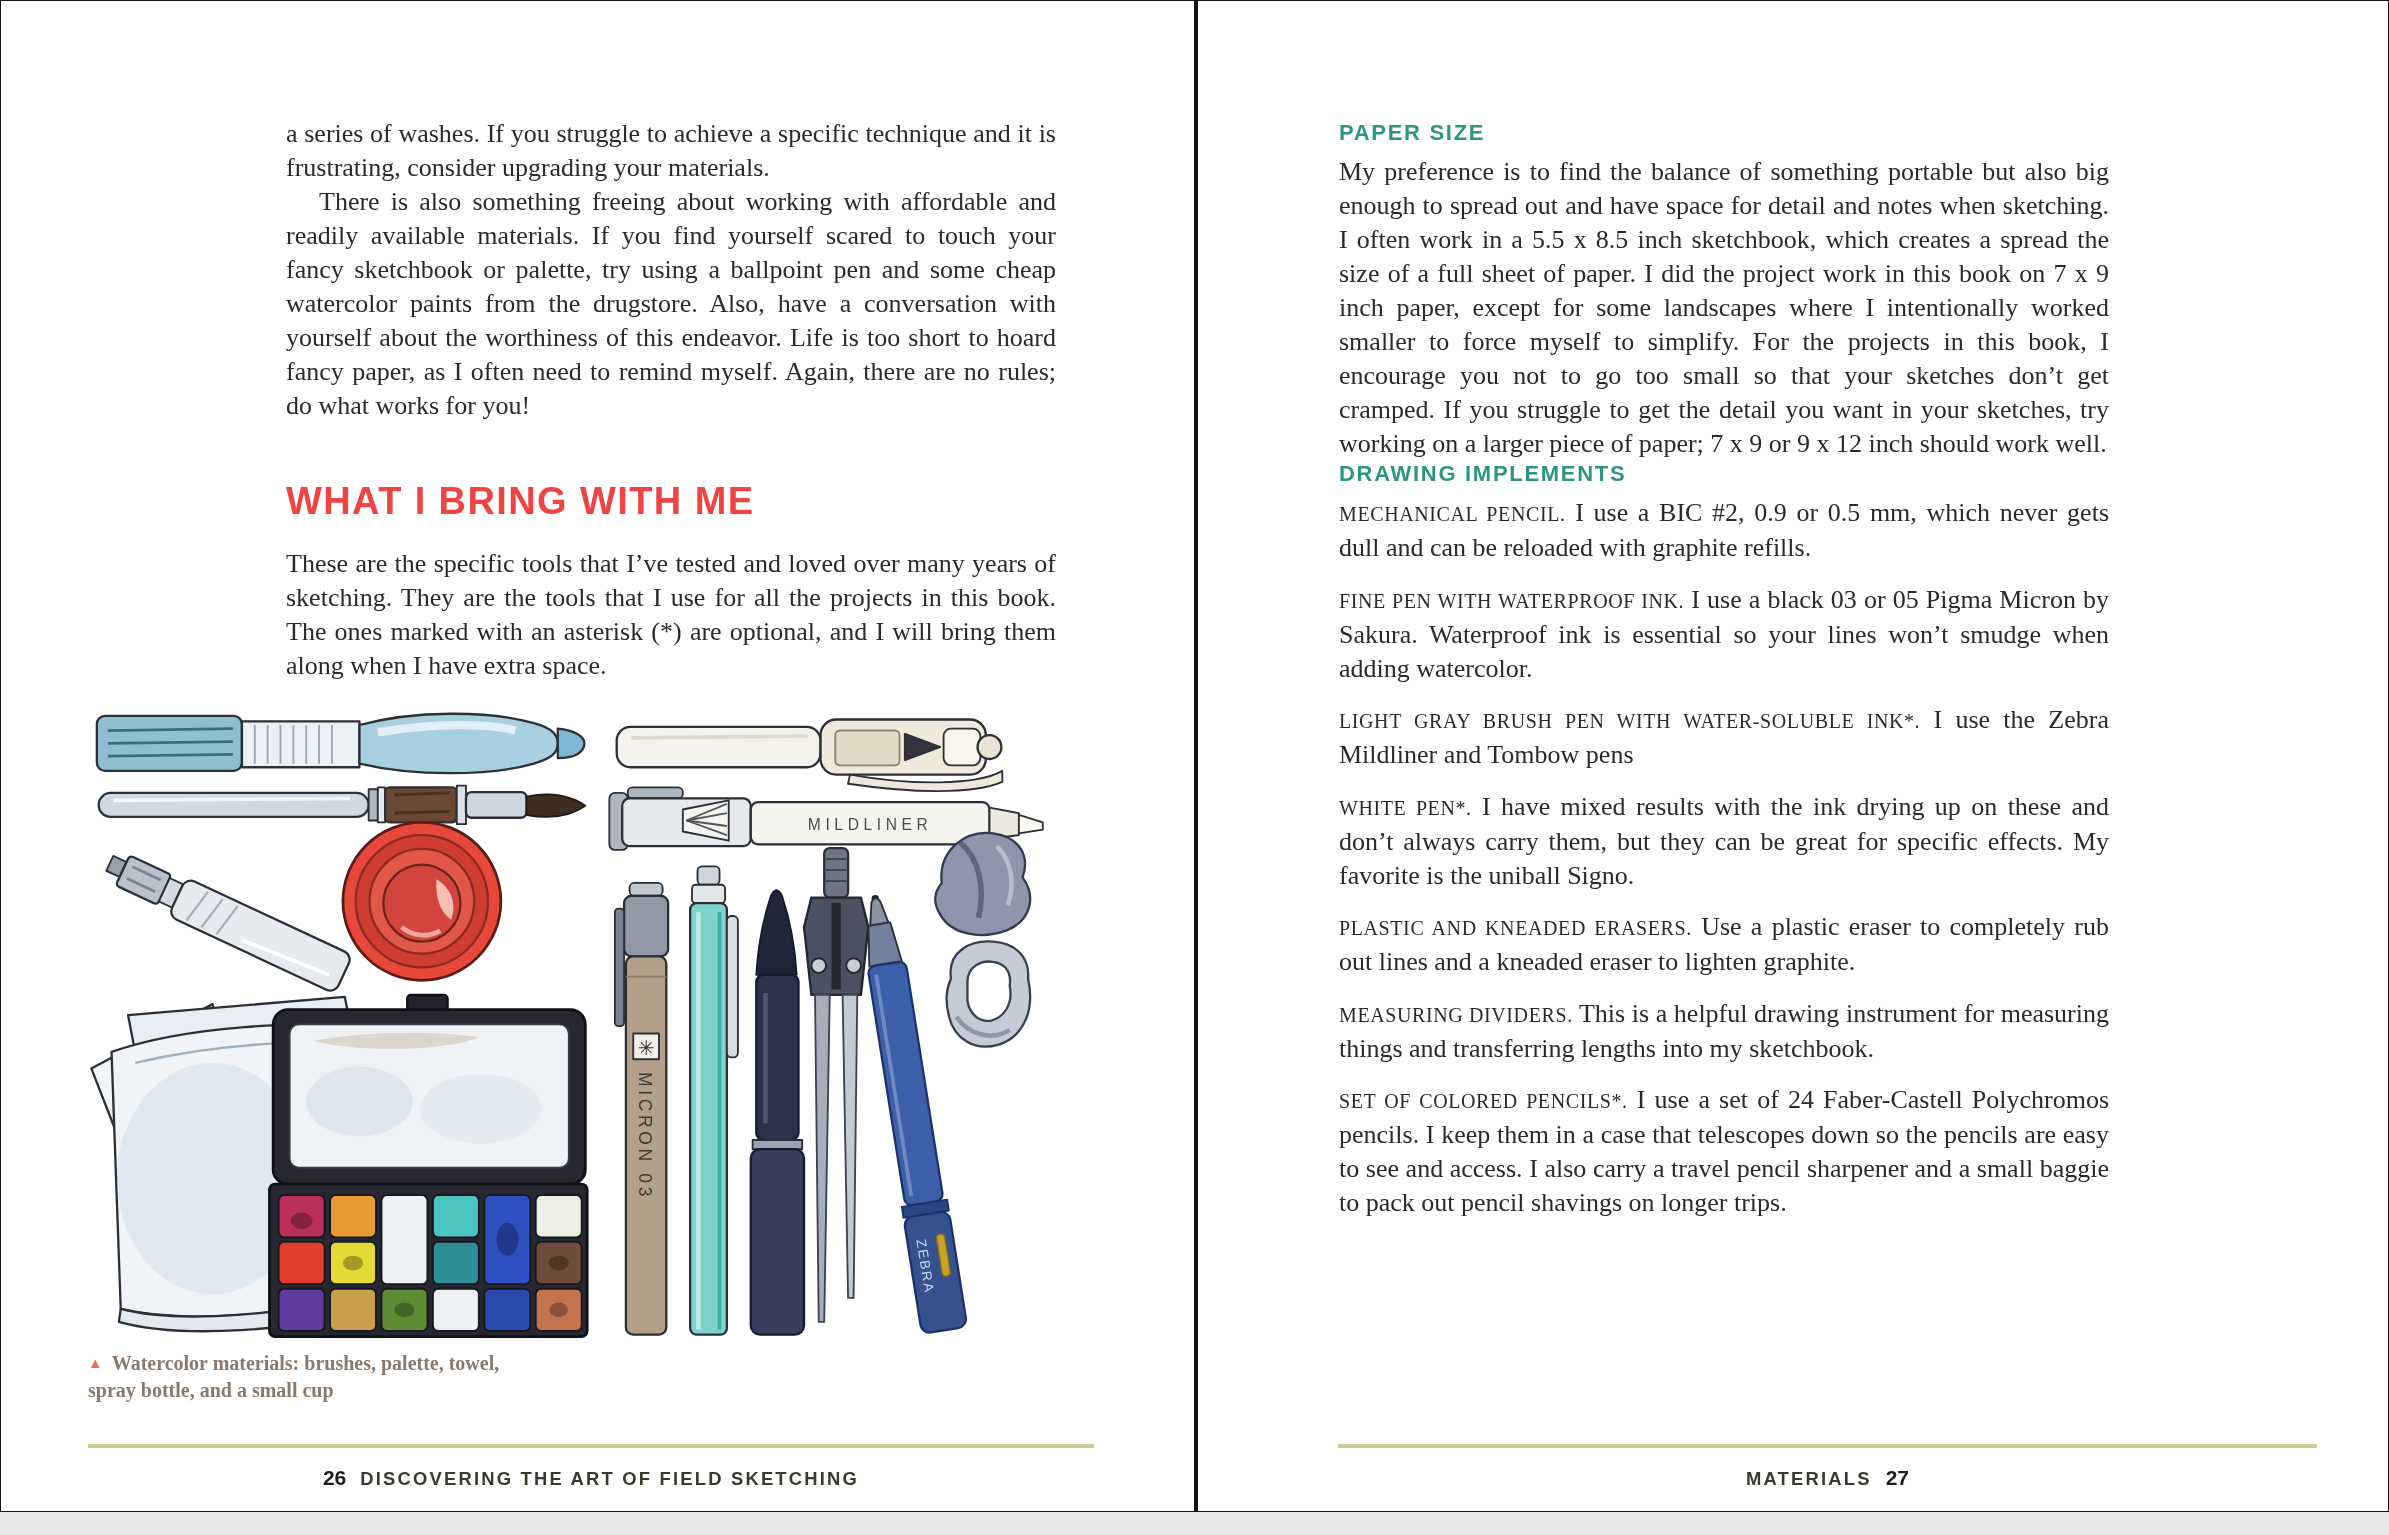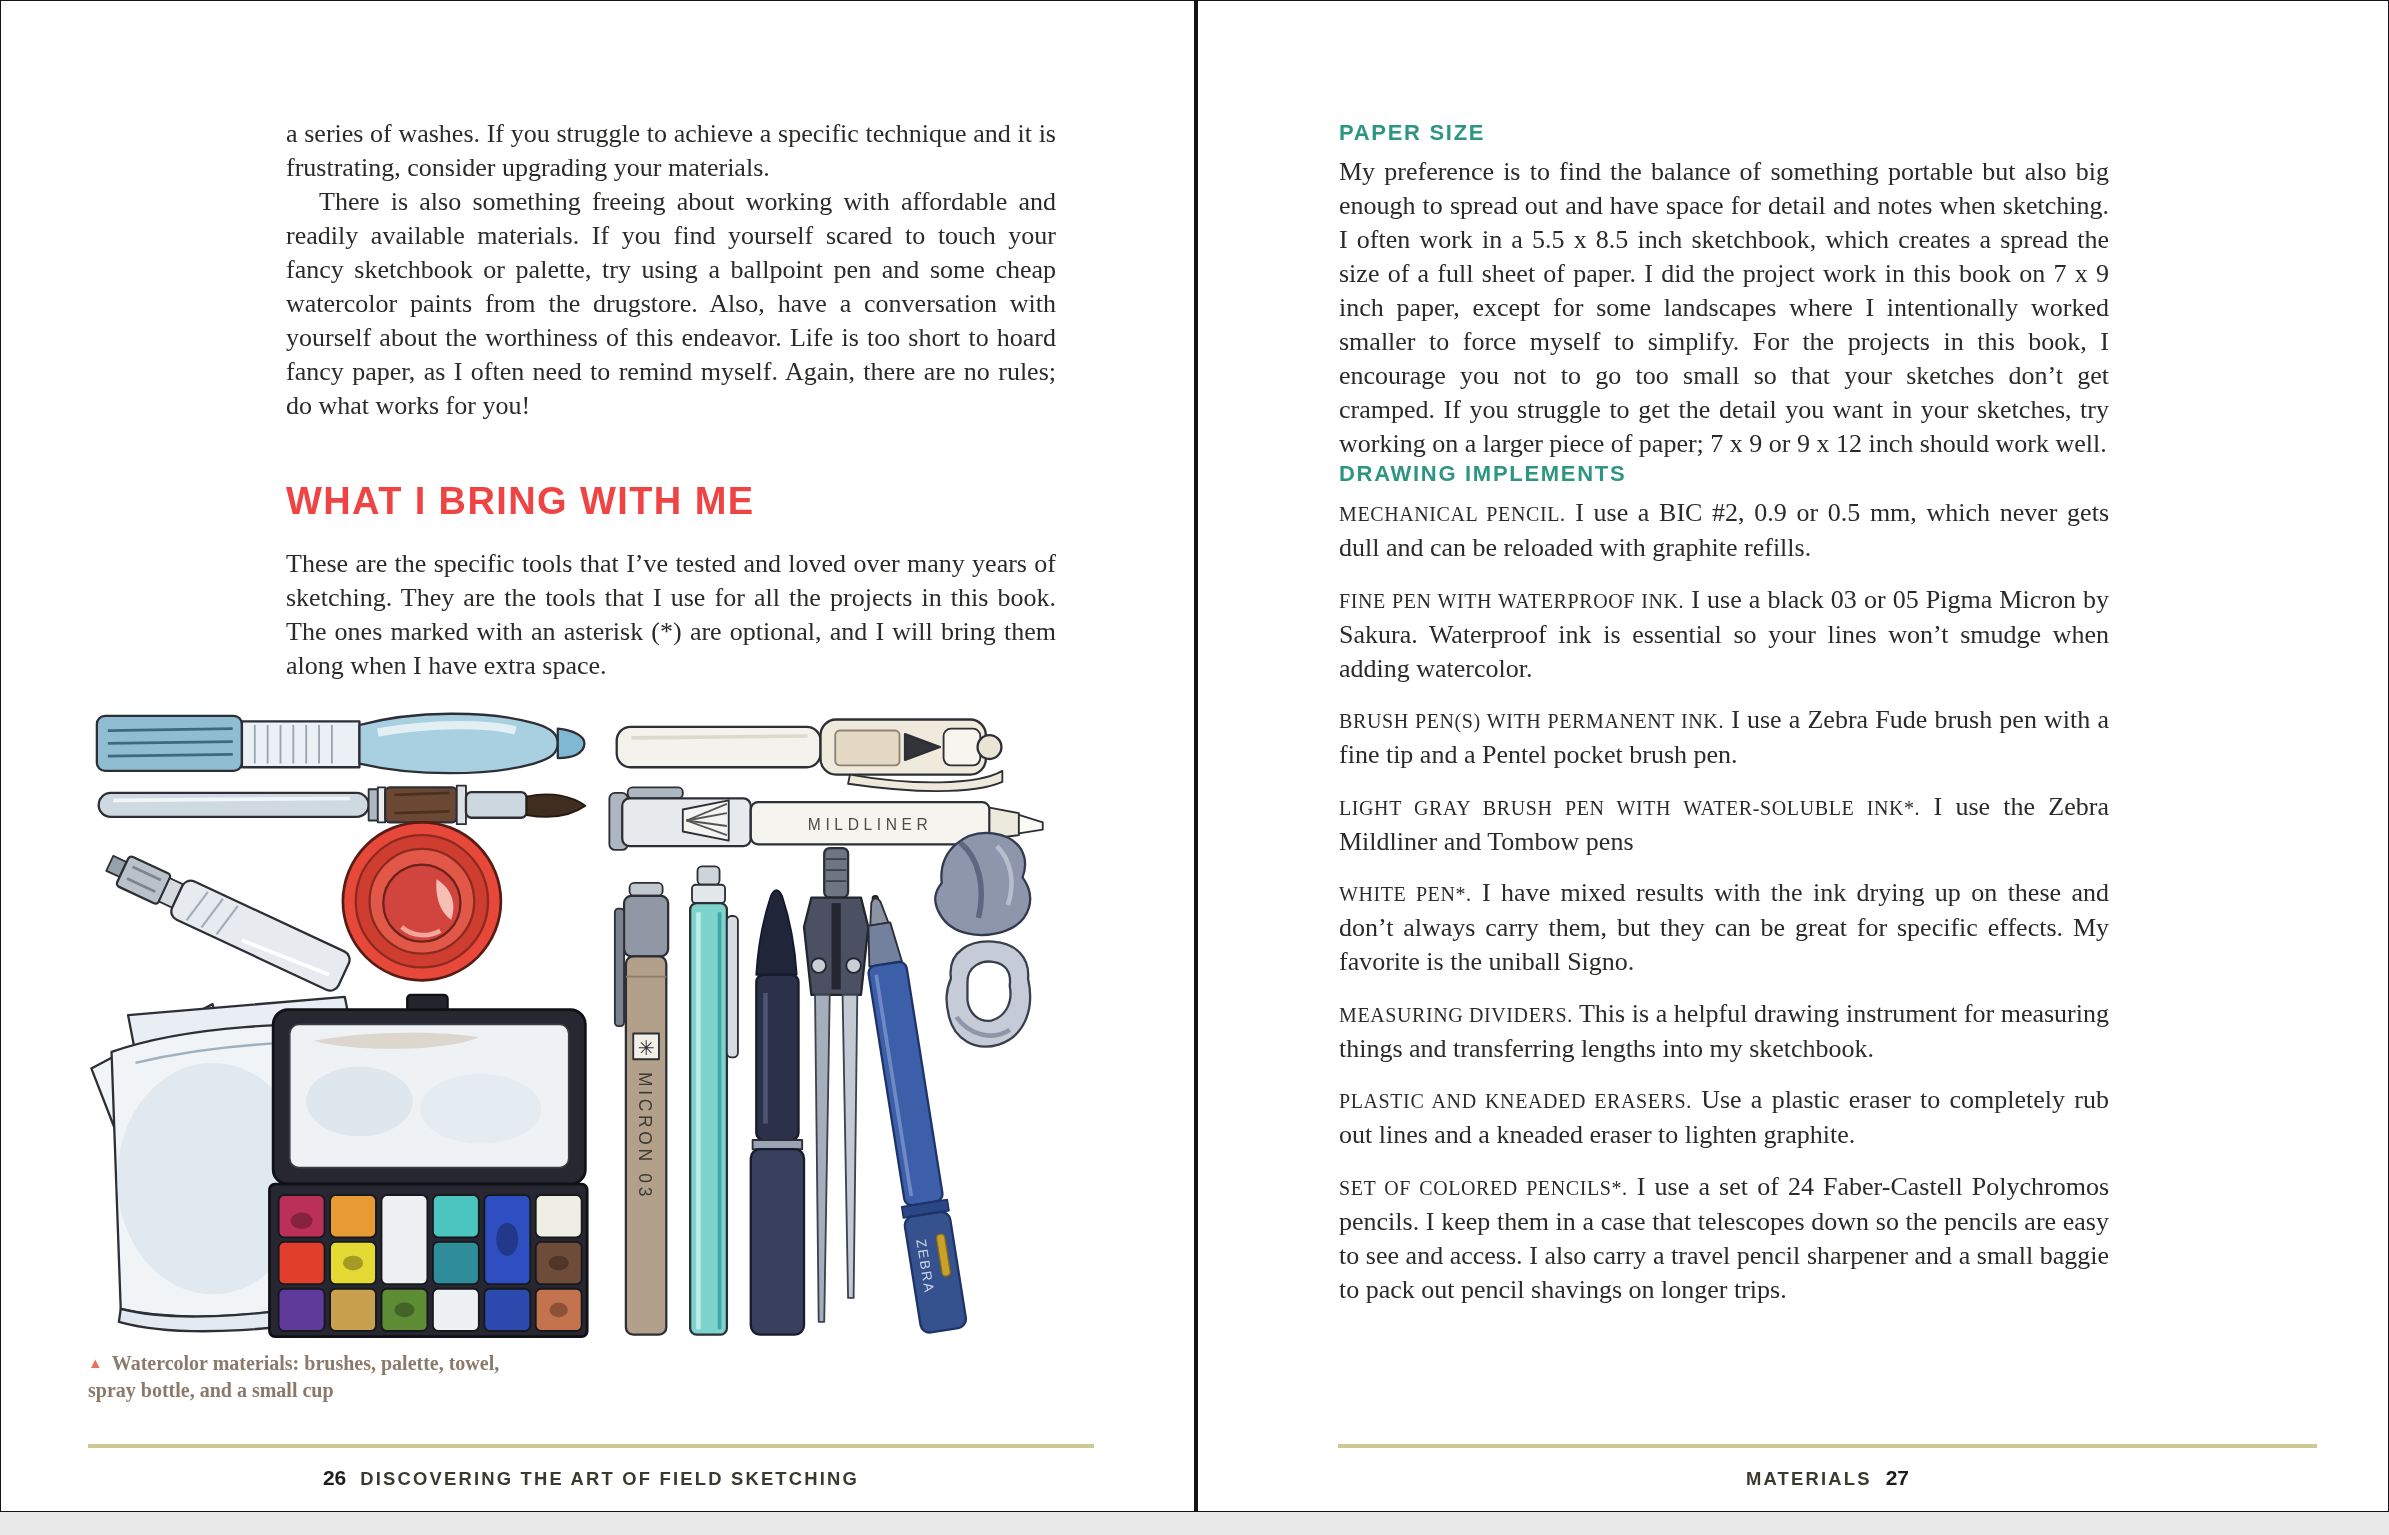--- a/index.html
+++ b/index.html
@@ -274,25 +274,24 @@
 
   <div class="page page-right">
     <div class="textcol tc-right">
       <h3 class="teal">PAPER SIZE</h3>
       <p class="body">My preference is to find the balance of something portable but also big enough to spread out and have space for detail and notes when sketching. I often work in a 5.5 x 8.5 inch sketchbook, which creates a spread the size of a full sheet of paper. I did the project work in this book on 7 x 9 inch paper, except for some landscapes where I intentionally worked smaller to force myself to simplify. For the projects in this book, I encourage you not to go too small so that your sketches don’t get cramped. If you struggle to get the detail you want in your sketches, try working on a larger piece of paper; 7 x 9 or 9 x 12 inch should work well.</p>
 
       <h3 class="teal di-head">DRAWING IMPLEMENTS</h3>
 
       <p class="item"><span class="lead">MECHANICAL PENCIL.</span><span> I use a BIC #2, 0.9 or 0.5 mm, which never gets dull and can be reloaded with graphite refills.</span></p>
       <p class="item"><span class="lead">FINE PEN WITH WATERPROOF INK.</span><span> I use a black 03 or 05 Pigma Micron by Sakura. Waterproof ink is essential so your lines won’t smudge when adding watercolor.</span></p>
-      <p class="item"><span class="lead">BRUSH PEN(S) WITH PERMANENT INK.</span><span> I use a Zebra Fude brush pen with a fine tip and a Pentel pocket brush pen.</span></p>
       <p class="item"><span class="lead">LIGHT GRAY BRUSH PEN WITH WATER-SOLUBLE INK*.</span><span> I use the Zebra Mildliner and Tombow pens</span></p>
       <p class="item"><span class="lead">WHITE PEN*.</span><span> I have mixed results with the ink drying up on these and don’t always carry them, but they can be great for specific effects. My favorite is the uniball Signo.</span></p>
+      <p class="item"><span class="lead">PLASTIC AND KNEADED ERASERS.</span><span> Use a plastic eraser to completely rub out lines and a kneaded eraser to lighten graphite.</span></p>
       <p class="item"><span class="lead">MEASURING DIVIDERS.</span><span> This is a helpful drawing instrument for measuring things and transferring lengths into my sketchbook.</span></p>
-      <p class="item"><span class="lead">PLASTIC AND KNEADED ERASERS.</span><span> Use a plastic eraser to completely rub out lines and a kneaded eraser to lighten graphite.</span></p>
       <p class="item"><span class="lead">SET OF COLORED PENCILS*.</span><span> I use a set of 24 Faber-Castell Polychromos pencils. I keep them in a case that telescopes down so the pencils are easy to see and access. I also carry a travel pencil sharpener and a small baggie to pack out pencil shavings on longer trips.</span></p>
     </div>
 
     <div class="rule rule-r"></div>
     <div class="footer foot-r">
       <span class="runtitle">MATERIALS</span>
       <span class="pagenum">27</span>
     </div>
   </div>
 

